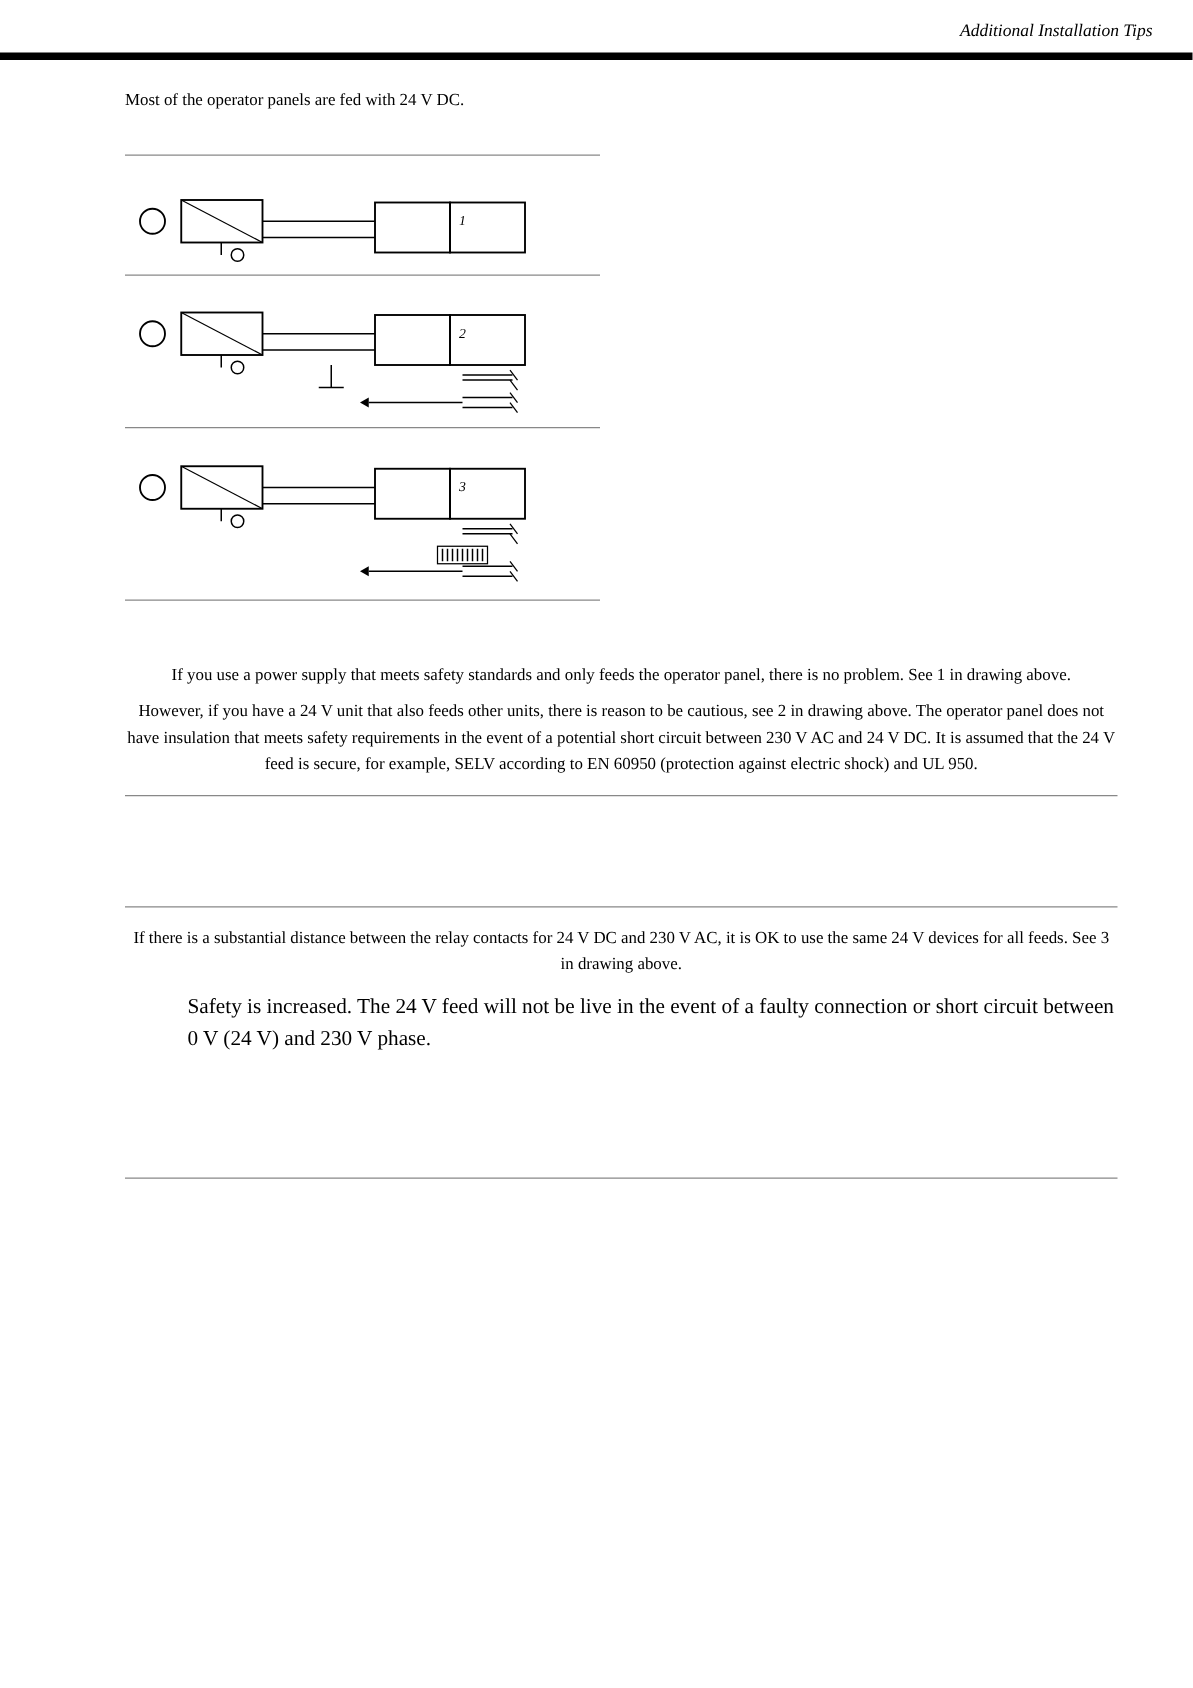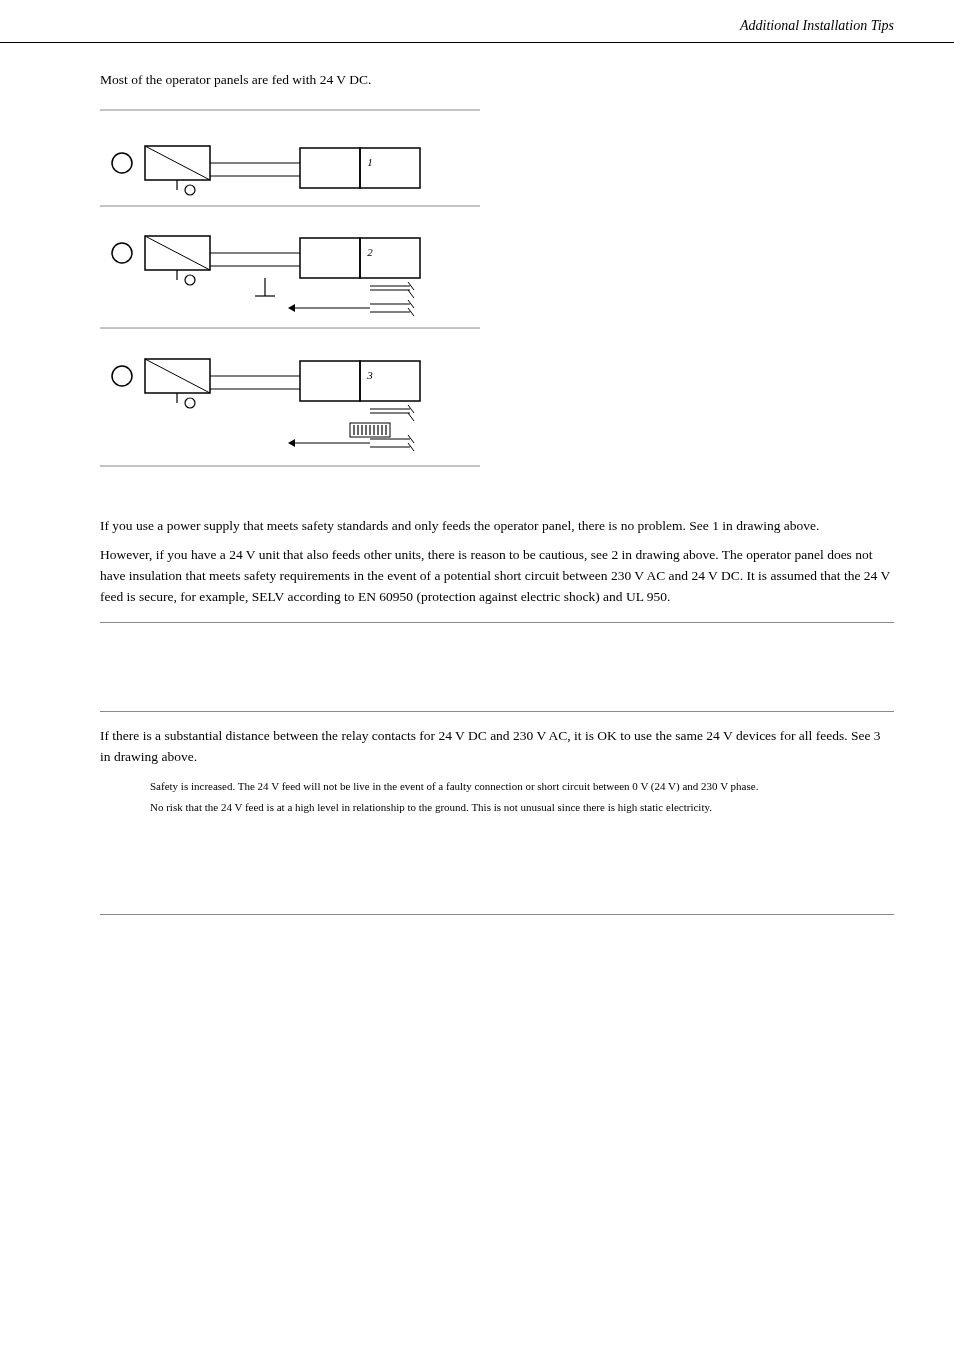--- a/index.html
+++ b/index.html
@@ -23,74 +23,75 @@
     }
 
     
     .header {
       position: absolute;
       top: 18px;
       left: 0;
       right: 0;
       display: flex;
       justify-content: flex-end;
-      padding-right: 60px;
-      border-bottom: 1px solid #000000;
+      padding-right: 32px;
+      border-bottom: 6px solid #000000;
       padding-bottom: 8px;
     }
 
     .header-title {
       font-style: italic;
       font-size: 14px;
       color: #000;
     }
 
     
     .content {
       position: absolute;
       top: 70px;
       left: 100px;
       right: 60px;
     }
 
     .intro-text {
       font-size: 13.5px;
-      margin-bottom: 18px;
+      margin-bottom: 32px;
       line-height: 1.5;
     }
 
     
     .diagram-area {
       margin-bottom: 18px;
     }
 
     .diagram-svg {
       display: block;
     }
 
     
     .section-text {
       font-size: 13.5px;
       line-height: 1.55;
       margin-bottom: 10px;
+      text-align: center;
     }
 
     .section-text p {
       margin-bottom: 8px;
     }
 
     .horizontal-rule {
       border: none;
       border-top: 1px solid #888;
       margin: 14px 0;
     }
 
     .indented-list {
       padding-left: 50px;
-      font-size: 11px;
+      font-size: 17px;
       line-height: 1.55;
     }
 
     .indented-list p {
       margin-bottom: 4px;
     }
   </style>
 </head>
 <body>
 
@@ -221,21 +222,20 @@
     <div style="height: 60px;"></div>
 
     <hr class="horizontal-rule">
 
     <div class="section-text">
       <p>If there is a substantial distance between the relay contacts for 24 V DC and 230 V AC, it is OK to use the same 24 V devices for all feeds.  See 3 in drawing above.</p>
     </div>
 
     <div class="indented-list">
       <p>Safety is increased.  The 24 V feed will not be live in the event of a faulty connection or short circuit between 0 V (24 V) and 230 V phase.</p>
-      <p>No risk that the 24 V feed is at a high level in relationship to the ground.  This is not unusual since there is high static electricity.</p>
     </div>
 
     <div style="height: 80px;"></div>
     <hr class="horizontal-rule">
 
   </div>
 
 </div>
 
 </body></html>

